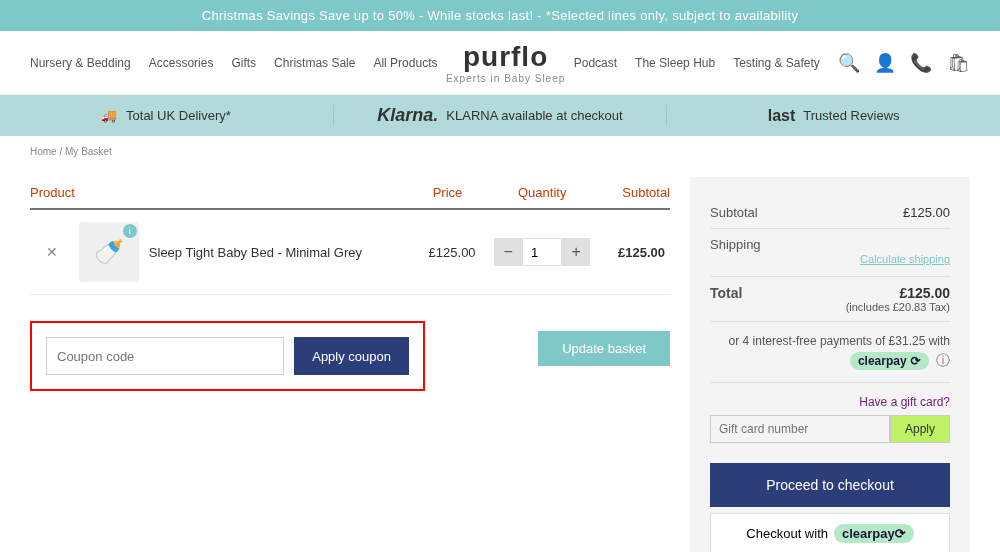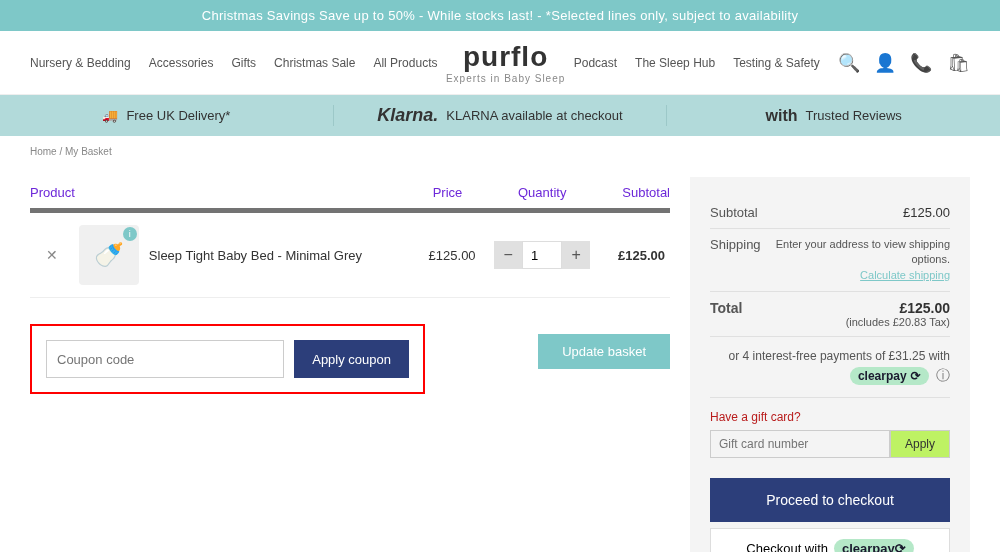--- a/index.html
+++ b/index.html
@@ -68,24 +68,24 @@
       padding: 10px 30px 30px 30px;
     }
 
     
     .cart-section { flex: 1; }
 
     .cart-table { width: 100%; border-collapse: collapse; }
     .cart-table th {
       text-align: center;
       font-weight: normal;
-      color: #6d28d9;
+      color: #c2410c;
       font-size: 13px;
       padding: 8px 0;
-      border-bottom: 5px solid #737373;
+      border-bottom: 2px solid #737373;
     }
     .cart-table td {
       padding: 12px 5px;
       vertical-align: middle;
       border-bottom: 1px solid #eee;
       text-align: center;
     }
     .product-col { text-align: left !important; }
     .price-col, .subtotal-col { text-align: right !important; }
 
@@ -243,23 +243,23 @@
       font-weight: bold;
       color: #1a1a2e;
       gap: 4px;
       margin-top: 4px;
     }
 
     .gift-card-section {
       padding: 12px 0;
     }
     .gift-card-label {
-      text-align: left;
+      text-align: right;
       font-size: 12px;
-      color: #b91c1c;
+      color: #701a75;
       margin-bottom: 6px;
     }
     .gift-card-row {
       display: flex;
       gap: 0;
       align-items: flex-start;
     }
     .gift-card-input {
       flex: 1;
       border: 1px solid #ccc;
@@ -348,28 +348,28 @@
       <span class="nav-icon">👤</span>
       <span class="nav-icon">📞</span>
       <span class="nav-icon">🛍</span>
     </div>
   </div>
 </div>
 
 <div class="info-bar">
   <div class="info-bar-item">
     <span>🚚</span>
-    <span>Free UK Delivery*</span>
+    <span>Total UK Delivery*</span>
   </div>
   <div class="info-bar-item">
     <span class="klarna-logo">Klarna.</span>
     <span>KLARNA available at checkout</span>
   </div>
   <div class="info-bar-item">
-    <span class="feefo-logo">with</span>
+    <span class="feefo-logo">last</span>
     <span>Trusted Reviews</span>
   </div>
 </div>
 
 <div class="breadcrumb">
   <a>Home</a>
   <span>/</span>
   <span>My Basket</span>
 </div>
 
@@ -428,21 +428,21 @@
   </div>
 
   <div class="order-summary">
     <div class="summary-row">
       <span class="summary-label">Subtotal</span>
       <span class="summary-value">£125.00</span>
     </div>
     <div class="summary-row">
       <span class="summary-label">Shipping</span>
       <div class="shipping-note">
-        <span>Enter your address to view shipping options.</span><br>
+        <br>
         <span class="shipping-calc">Calculate shipping</span>
       </div>
     </div>
     <div class="summary-row total">
       <span class="summary-label">Total</span>
       <div style="text-align:right;">
         <span class="summary-value">£125.00</span>
         <div style="font-size:11px; font-weight:normal; color:#555;padding-left:20px;">(includes £20.83 Tax)</div>
       </div>
     </div>

